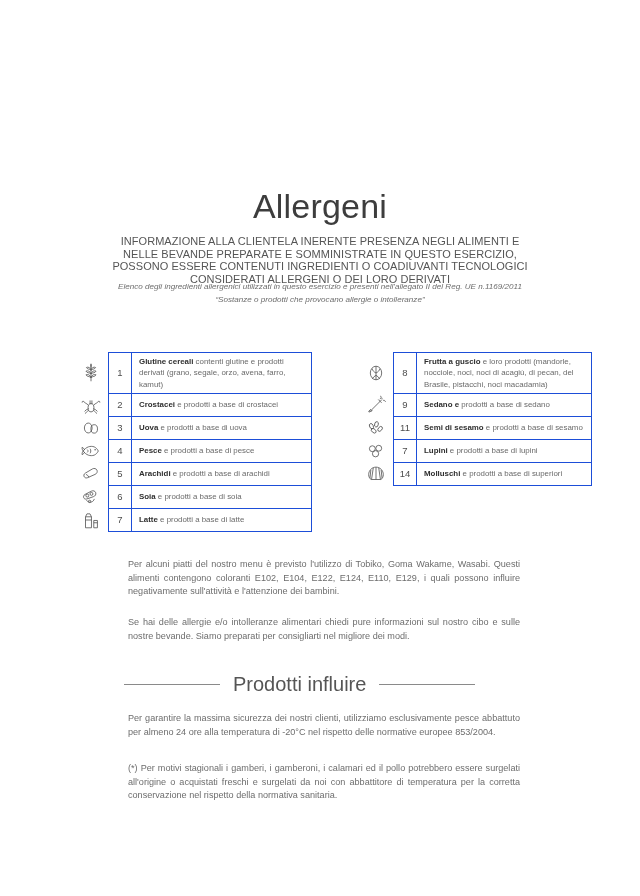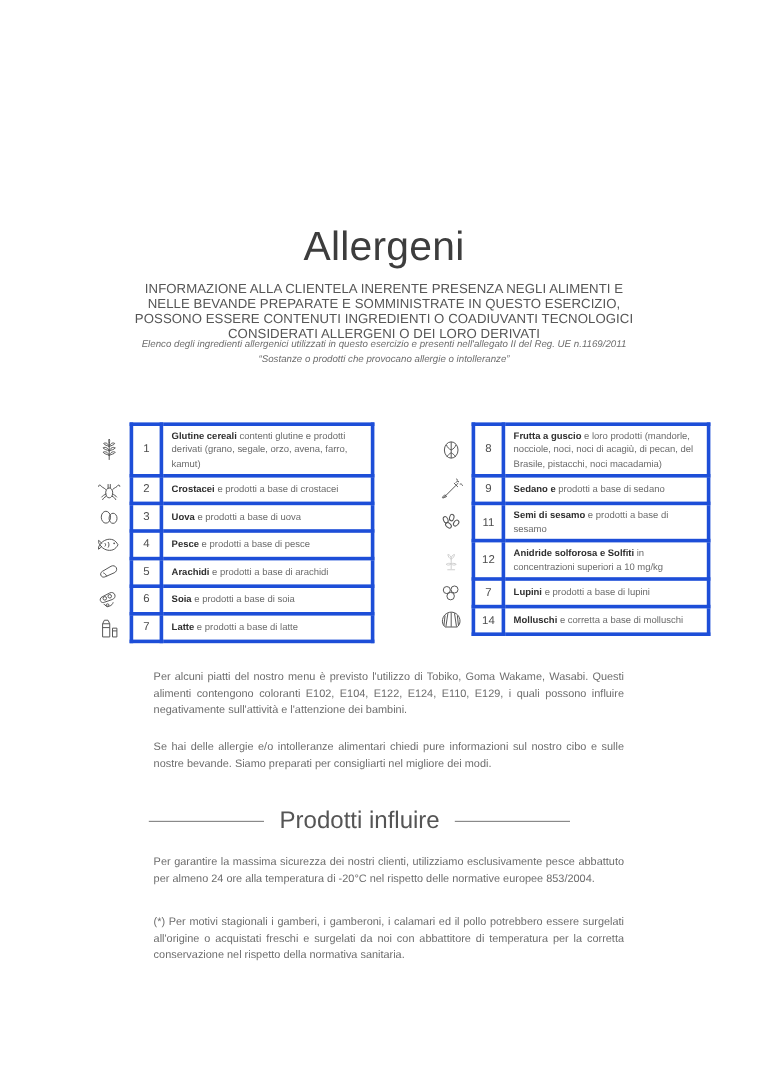--- a/index.html
+++ b/index.html
@@ -65,21 +65,21 @@
   .tbl {
     position: absolute;
     top: 352px;
     border-collapse: collapse;
     table-layout: fixed;
   }
   .tbl-left  { left: 76px;  width: 236px; }
   .tbl-right { left: 361px; width: 231px; }
 
   .tbl td {
-    border: 3px solid #1d4ed8;
+    border: 1px solid #1d4ed8;
     vertical-align: middle;
     padding: 0;
   }
 
   .tbl .c-icon {
     border: none;
     width: 30px;
     text-align: center;
     vertical-align: middle;
     padding: 0 2px 0 0;
@@ -299,34 +299,20 @@
             <ellipse cx="7" cy="10" rx="2" ry="3" transform="rotate(-25 7 10)"></ellipse>
             <ellipse cx="12.5" cy="8" rx="2" ry="3" transform="rotate(15 12.5 8)"></ellipse>
             <ellipse cx="16.5" cy="13" rx="2" ry="3" transform="rotate(40 16.5 13)"></ellipse>
             <ellipse cx="9.5" cy="15" rx="2" ry="3" transform="rotate(-50 9.5 15)"></ellipse>
           </svg>
         </td>
         <td class="c-num">11</td>
         <td class="c-txt"><b>Semi di sesamo</b><span> e prodotti a base di sesamo</span></td>
       </tr>
 
-      <tr class="r2l">
-        <td class="c-icon">
-          <svg class="icon-svg icon-faint" width="22" height="22" viewBox="0 0 24 24" fill="none" stroke="#555" stroke-width="0.9">
-            <path d="M12 20V11"></path>
-            <path d="M12 11c-1.6-1-3-2.6-3-4.4 1.8.3 3 1.8 3 4.4z"></path>
-            <path d="M12 11c1.6-1 3-2.6 3-4.4-1.8.3-3 1.8-3 4.4z"></path>
-            <path d="M12 15c-1.8-.6-3.4-.4-4.6.6 1.5 1 3.2 1 4.6-.6z"></path>
-            <path d="M12 15c1.8-.6 3.4-.4 4.6.6-1.5 1-3.2 1-4.6-.6z"></path>
-            <path d="M8.5 20.5h7"></path>
-          </svg>
-        </td>
-        <td class="c-num">12</td>
-        <td class="c-txt"><b>Anidride solforosa  e Solfiti</b><span> in concentrazioni superiori a 10 mg/kg</span></td>
-      </tr>
 
       <tr class="r1s">
         <td class="c-icon">
           <svg class="icon-svg" width="22" height="22" viewBox="0 0 24 24" fill="none" stroke="#555" stroke-width="0.9">
             <circle cx="8" cy="9.5" r="3.2"></circle>
             <circle cx="15" cy="9" r="3.2"></circle>
             <circle cx="11.5" cy="15" r="3.4"></circle>
           </svg>
         </td>
         <td class="c-num">7</td>
@@ -334,21 +320,21 @@
       </tr>
 
       <tr class="r1s">
         <td class="c-icon">
           <svg class="icon-svg" width="22" height="22" viewBox="0 0 24 24" fill="none" stroke="#555" stroke-width="0.9">
             <path d="M12 4.5c4.6 0 8 3.8 8 8.2 0 2.4-1.2 4.3-2.6 5.3H6.6C5.2 17 4 15.1 4 12.7c0-4.4 3.4-8.2 8-8.2z"></path>
             <path d="M12 4.8v13M9 5.5L7.2 17.6M15 5.5l1.8 12.1M6.4 7.6L5.4 16.6M17.6 7.6l1 9"></path>
           </svg>
         </td>
         <td class="c-num">14</td>
-        <td class="c-txt"><b>Molluschi</b><span> e corretta a base di molluschi</span></td>
+        <td class="c-txt"><b>Molluschi</b><span> e prodotti a base di superiori</span></td>
       </tr>
     </tbody>
   </table>
 
   <div class="para p1">Per alcuni piatti del nostro menu è previsto l'utilizzo di Tobiko, Goma Wakame, Wasabi. Questi alimenti contengono coloranti E102, E104, E122, E124, E110, E129, i quali possono influire negativamente sull'attività e l'attenzione dei bambini.</div>
   <div class="para p2">Se hai delle allergie e/o intolleranze alimentari chiedi pure informazioni sul nostro cibo e sulle nostre bevande. Siamo preparati per consigliarti nel migliore dei modi.</div>
 
   <div class="section">
     <div class="rule rule-left"></div>
     <div class="sec-title">Prodotti influire</div>

